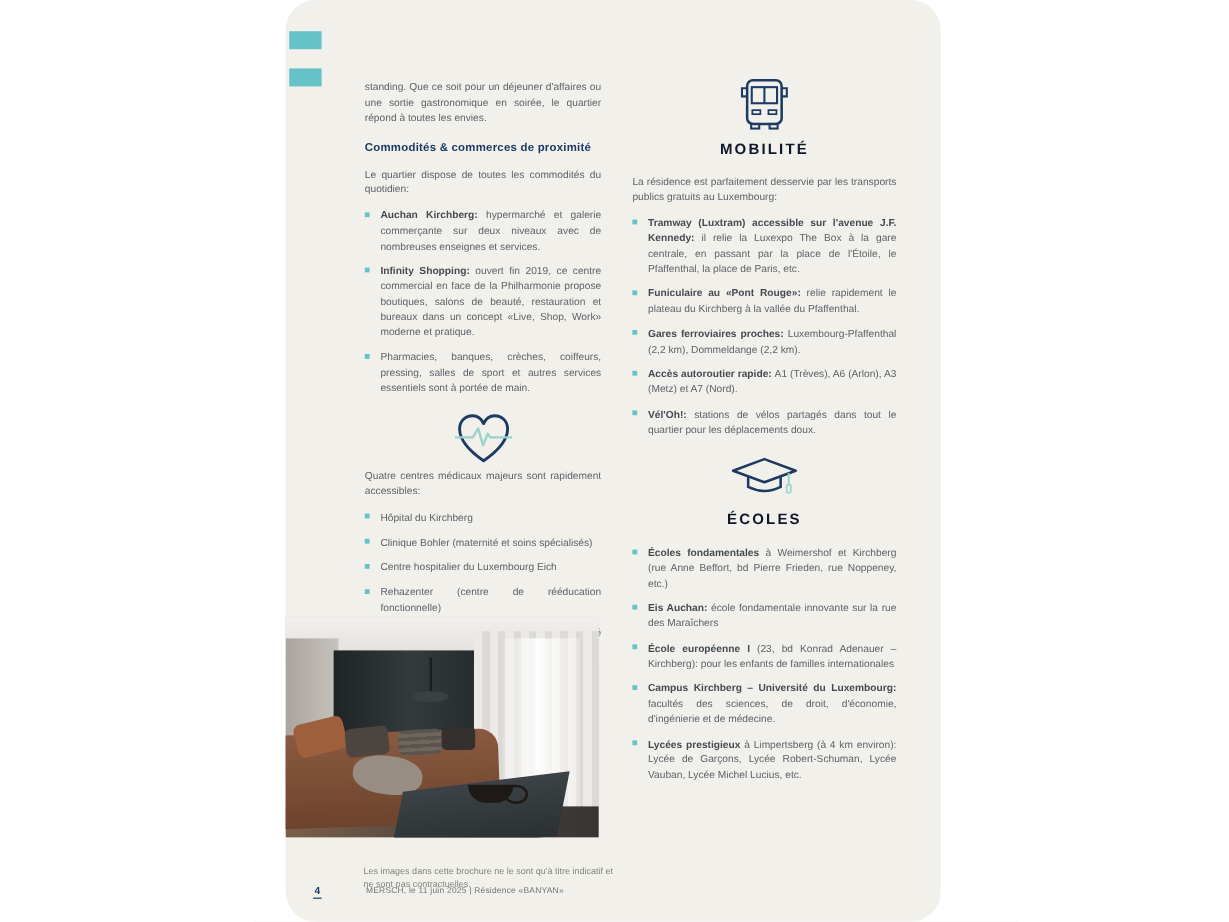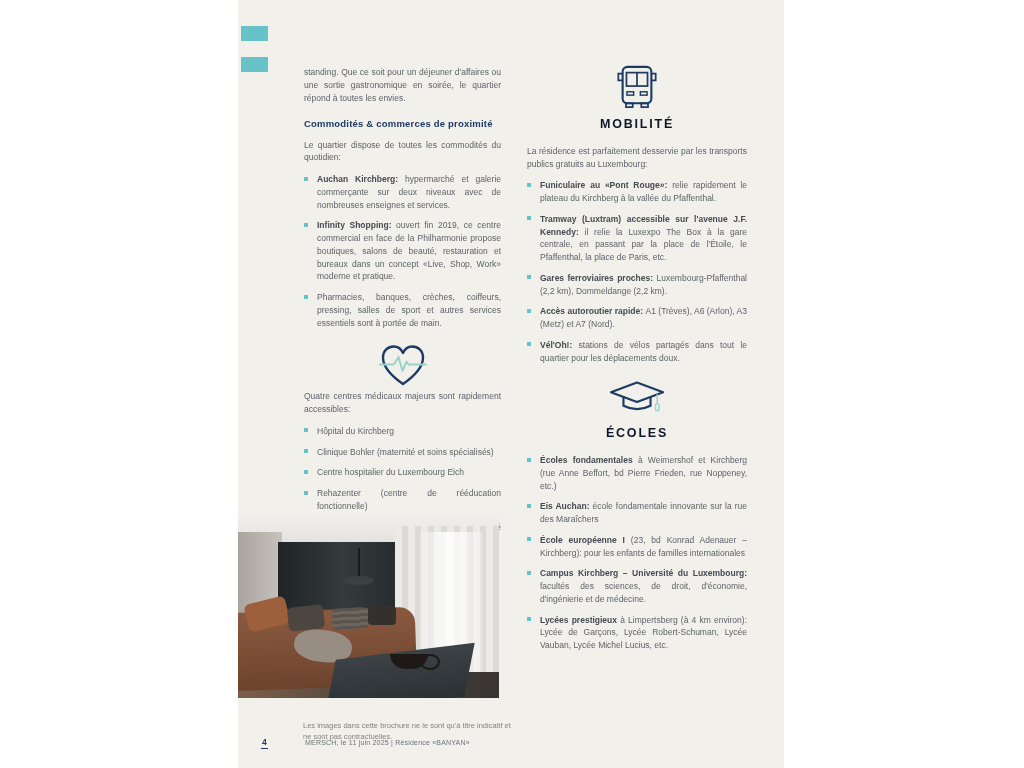--- a/index.html
+++ b/index.html
@@ -3,20 +3,21 @@
 <meta charset="utf-8">
 <style>
   html,body{margin:0;padding:0;}
   body{
     width:1024px;height:768px;background:#ffffff;position:relative;overflow:hidden;
     font-family:"Liberation Sans","DejaVu Sans",sans-serif;
   }
   .page{
     position:absolute;left:238px;top:0;width:546px;height:768px;
     background:#f1f0eb;
+    border-radius:25px;
   }
   .accent-sq{position:absolute;left:3px;width:27px;height:15px;background:#66c2c7;}
   .sq1{top:26px;} .sq2{top:57px;}
 
   .col{position:absolute;font-size:8.5px;line-height:1.5;color:#5e6268;text-align:justify;}
   .col-left{left:66px;top:66px;width:197px;}
   .col-right{left:289px;top:56px;width:220px;}
 
   p{margin:0 0 9px 0;}
   .sub-heading{
@@ -141,22 +142,22 @@
         <rect x="27.5" y="29" width="7" height="3.5" fill="none" stroke="#1d3a63" stroke-width="1.5"></rect>
         <path d="M9 10 L4.5 10 L4.5 17 L9 17" fill="none" stroke="#1d3a63" stroke-width="1.8"></path>
         <path d="M39 10 L43.5 10 L43.5 17 L39 17" fill="none" stroke="#1d3a63" stroke-width="1.8"></path>
         <rect x="12.5" y="41" width="7" height="4" fill="none" stroke="#1d3a63" stroke-width="1.8"></rect>
         <rect x="28.5" y="41" width="7" height="4" fill="none" stroke="#1d3a63" stroke-width="1.8"></rect>
       </svg>
     </div>
     <div class="section-head">MOBILITÉ</div>
     <p>La résidence est parfaitement desservie par les transports publics gratuits au Luxembourg:</p>
     <ul class="blist">
+        <li><span class="marker"></span><span class="li-text"><b>Tramway (Luxtram) accessible sur l'avenue J.F. Kennedy: </b>il relie la Luxexpo The Box à la gare centrale, en passant par la place de l'Étoile, le Pfaffenthal, la place de Paris, etc.</span></li>
         <li><span class="marker"></span><span class="li-text"><b>Funiculaire au «Pont Rouge»: </b>relie rapidement le plateau du Kirchberg à la vallée du Pfaffenthal.</span></li>
-        <li><span class="marker"></span><span class="li-text"><b>Tramway (Luxtram) accessible sur l'avenue J.F. Kennedy: </b>il relie la Luxexpo The Box à la gare centrale, en passant par la place de l'Étoile, le Pfaffenthal, la place de Paris, etc.</span></li>
         <li><span class="marker"></span><span class="li-text"><b>Gares ferroviaires proches: </b>Luxembourg-Pfaffenthal (2,2 km), Dommeldange (2,2 km).</span></li>
         <li><span class="marker"></span><span class="li-text"><b>Accès autoroutier rapide: </b>A1 (Trèves), A6 (Arlon), A3 (Metz) et A7 (Nord).</span></li>
         <li><span class="marker"></span><span class="li-text"><b>Vél'Oh!: </b>stations de vélos partagés dans tout le quartier pour les déplacements doux.</span></li>
       </ul>
 
     <div class="icon-wrap">
       <svg width="58" height="40" viewBox="0 0 60 40">
         <polygon points="30,3 57,13 30,23 3,13" fill="none" stroke="#1d3a63" stroke-width="2.2" stroke-linejoin="round"></polygon>
         <path d="M16 17.5 L16 27 Q30 34 44 27 L44 17.5" fill="none" stroke="#1d3a63" stroke-width="2.2"></path>
         <line x1="51" y1="15" x2="51" y2="25" stroke="#9bd2cc" stroke-width="1.6"></line>

